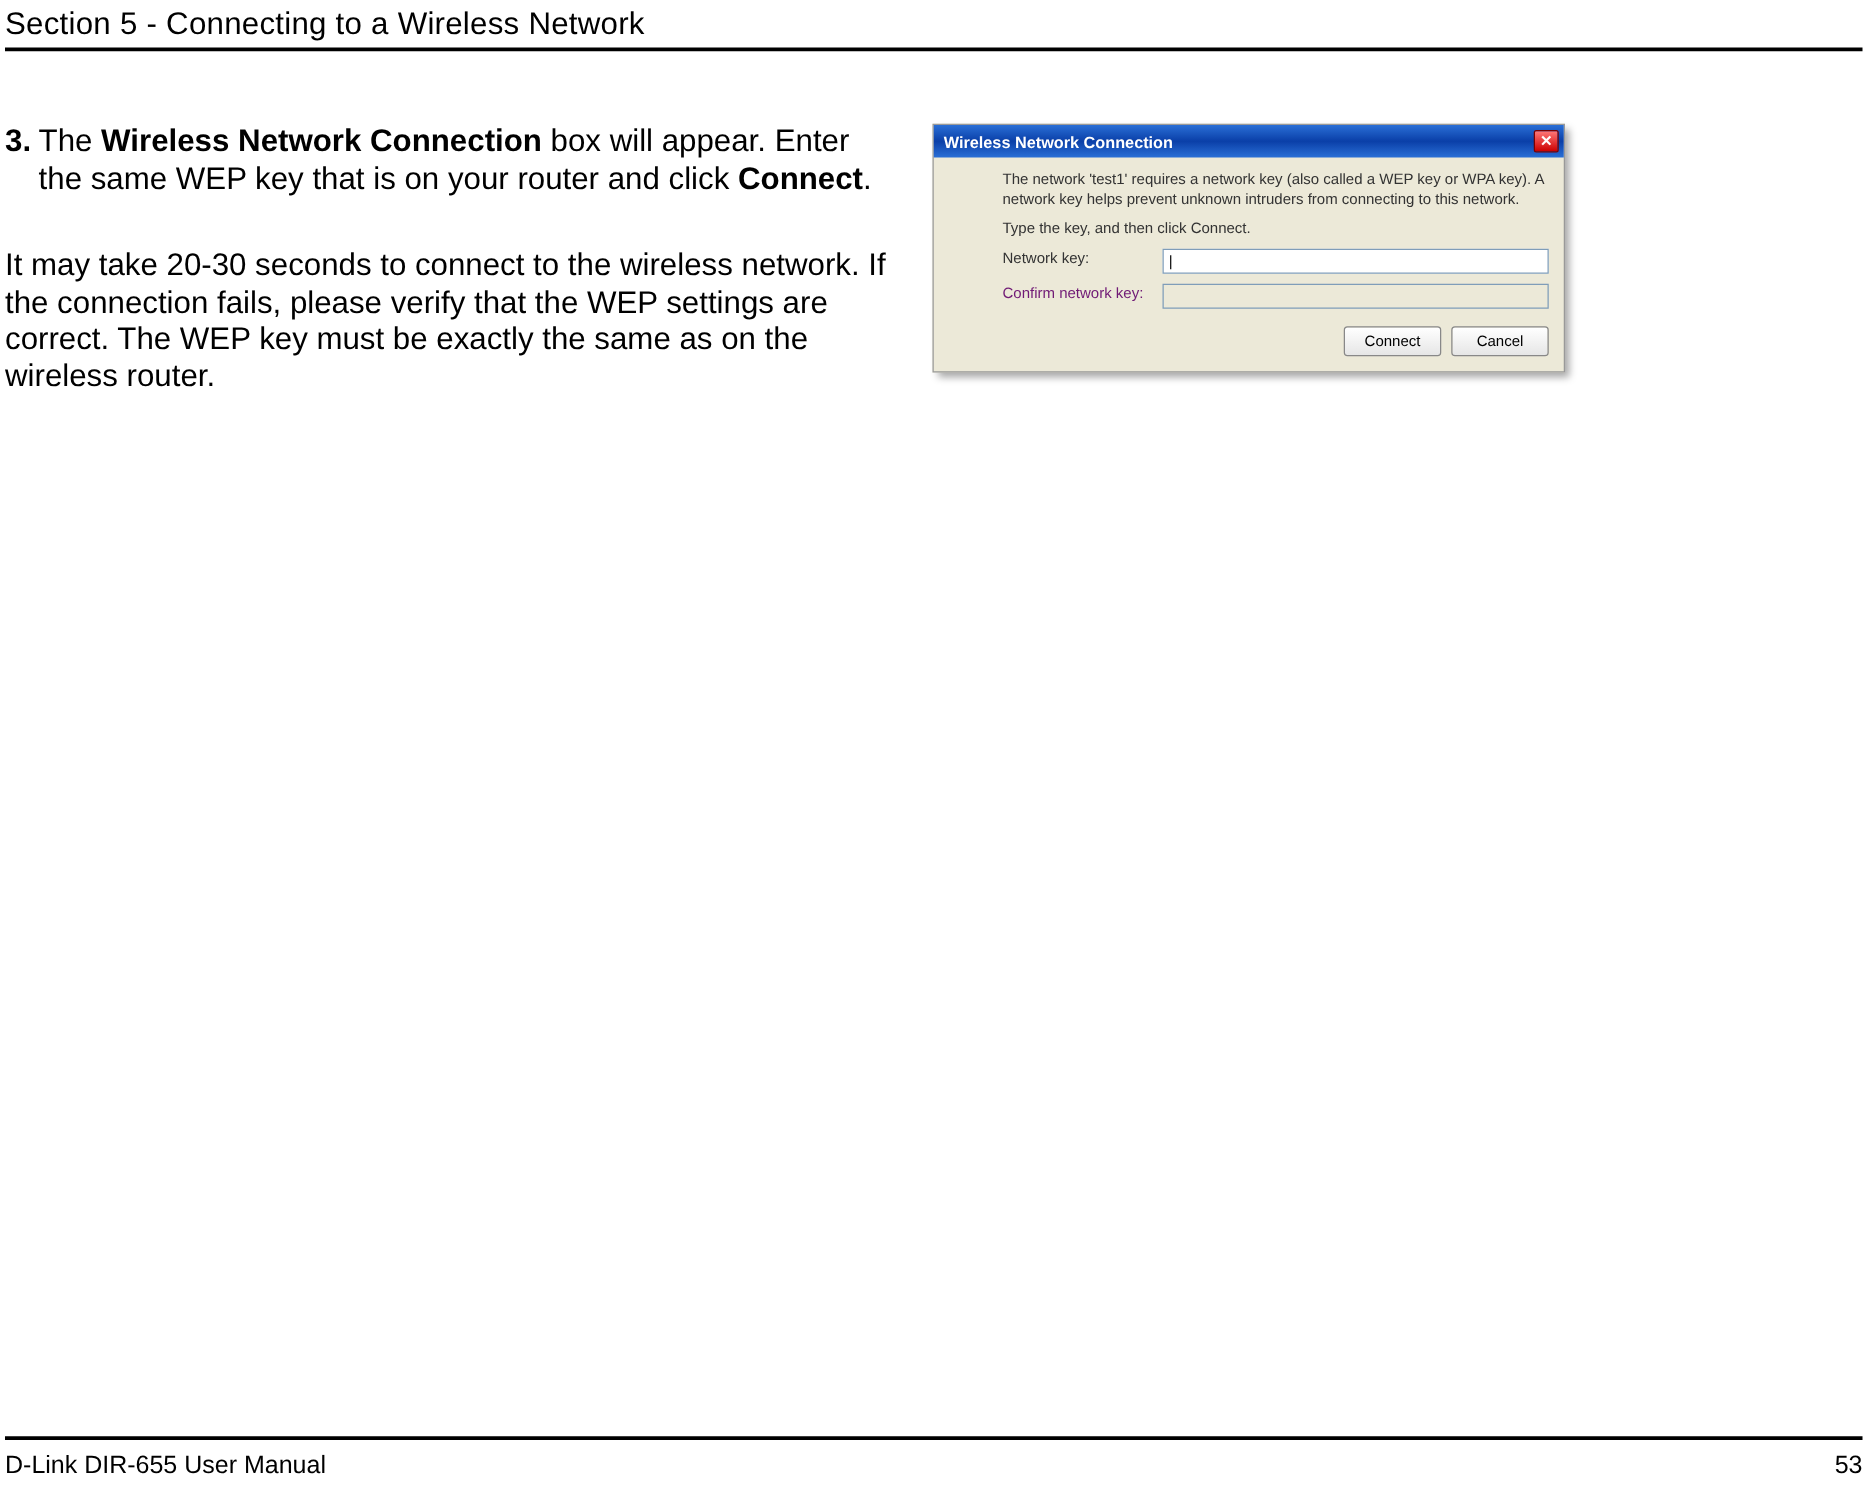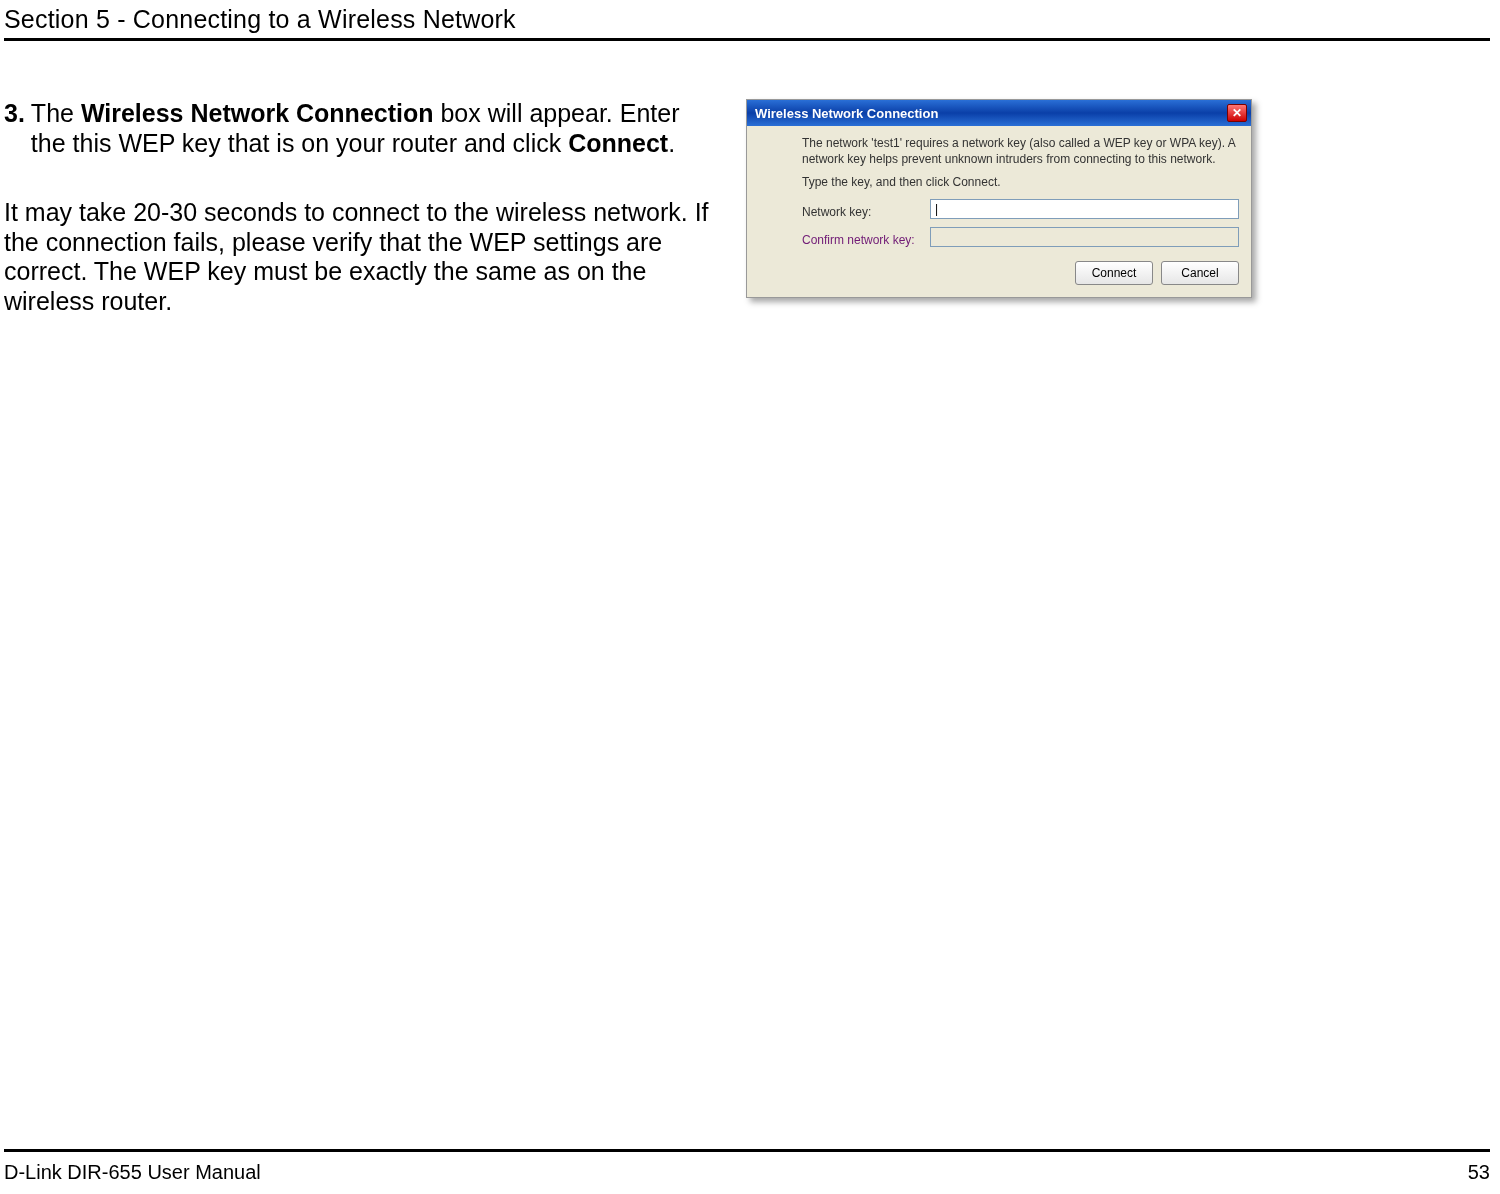--- a/index.html
+++ b/index.html
@@ -13,21 +13,21 @@
   .step-num { font-weight: bold; flex: 0 0 auto; padding-right: 6px; }
   .step-body { flex: 1 1 auto; }
   .para2 { margin-left: -14px; margin-top: 40px; }
   .bold { font-weight: bold; }
   
   .shot-wrap { width: 506px; margin-left: 16px; border: 1px solid #999; background:#ece9d8; box-shadow: 4px 4px 6px rgba(0,0,0,.35); }
   .titlebar { height: 26px; background: linear-gradient(to bottom, #2a6fd6 0%, #0a3fa8 50%, #2a6fd6 100%); color: #fff; display:flex; align-items:center; justify-content:space-between; padding: 0 4px 0 8px; font-size: 13px; font-weight: bold; }
   .closebtn { width: 20px; height: 18px; background: linear-gradient(to bottom,#f77,#c00); border:1px solid #7a0000; border-radius:2px; display:flex; align-items:center; justify-content:center; color:#fff; font-size:12px; font-weight:bold; line-height:1; }
   .dlg-body { padding: 10px 12px 12px 12px; font-size: 12px; color:#333;margin-left:43px; }
   .dlg-text { margin-bottom: 8px; line-height: 1.3; }
-  .row { display:flex; align-items:flex-end; margin-top: 8px; }
+  .row { display:flex; align-items:flex-start; margin-top: 8px; }
   .lbl { width: 128px; color:#333; }
   .lbl.disabled { color:#701a75; }
   .inp { flex:1; height:20px; border:1px solid #7f9db9; background:#fff; padding: 0 4px; font-size:12px; }
   .inp.disabled { background:#ece9d8; color:#999; }
   .btnrow { display:flex; justify-content:flex-end; gap:8px; margin-top:14px; }
   .winbtn { min-width:78px; height:24px; font-size:12px; background: linear-gradient(to bottom,#fff,#e6e6e6); border:1px solid #888; border-radius:3px; padding: 0 10px; cursor:pointer; }
   
   .divider-bot { position:absolute; left: 4px; right: 10px; bottom: 42px; border:none; border-top:3px solid #000; }
   .footer { position:absolute; left: 4px; right: 10px; bottom: 10px; display:flex; justify-content:space-between; font-family:"Arial Narrow", Arial, sans-serif; font-stretch: condensed; font-size:20px; }
 </style>
@@ -36,21 +36,21 @@
 
 <div class="page">
   <div class="header-section">Section 5 - Connecting to a Wireless Network</div>
   <hr class="divider-top">
 
   <div class="content">
     <div class="text-col">
       <div class="step">
         <div class="step-num">3.</div>
         <div class="step-body">
-          <span> The </span><span class="bold">Wireless Network Connection</span><span> box will appear. Enter the this WEP key that is on your router and click </span><span class="bold">Connect</span><span>.</span>
+          <span> The </span><span class="bold">Wireless Network Connection</span><span> box will appear. Enter the same WEP key that is on your router and click </span><span class="bold">Connect</span><span>.</span>
         </div>
       </div>
       <div class="para2">It may take 20-30 seconds to connect to the wireless network. If the connection fails, please verify that the WEP settings are correct. The WEP key must be exactly the same as on the wireless router.</div>
     </div>
 
     <div class="shot-wrap">
       <div class="titlebar">
         <span>Wireless Network Connection</span>
         <div class="closebtn">✕</div>
       </div>

